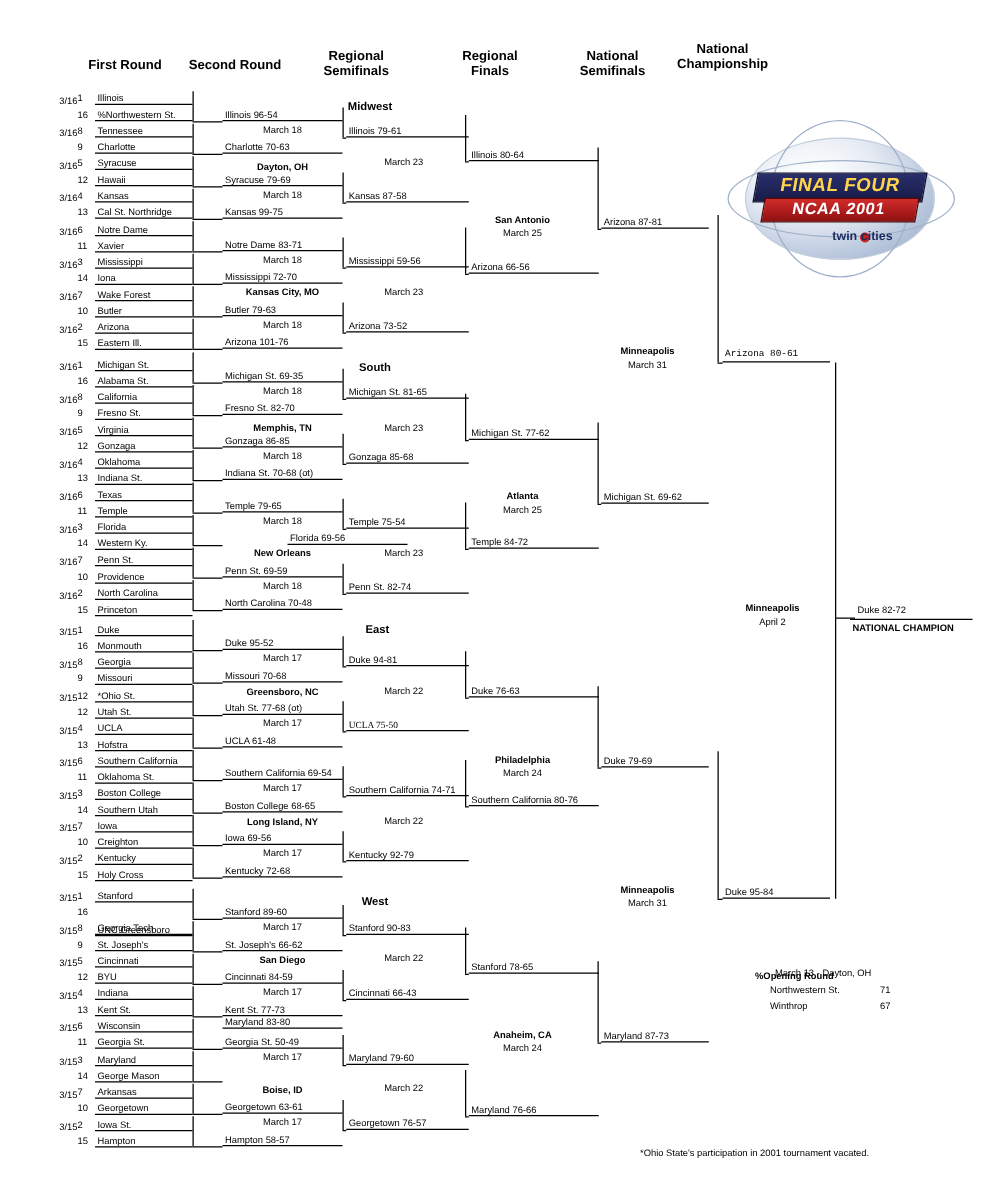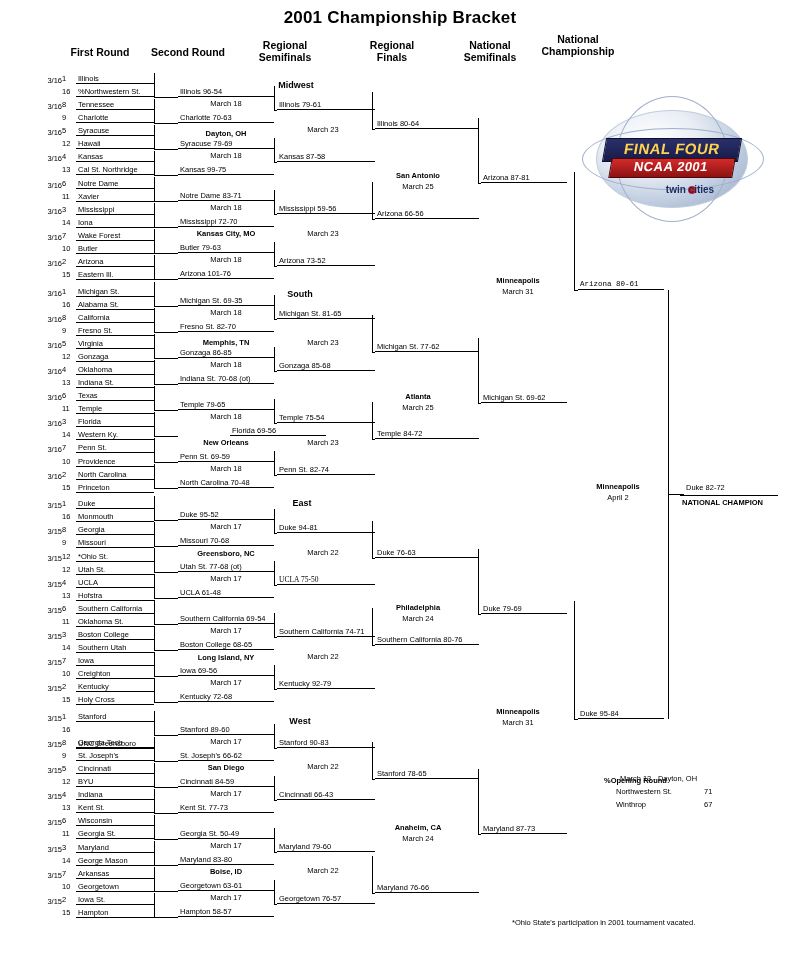--- a/index.html
+++ b/index.html
@@ -99,21 +99,20 @@
     position:absolute;font-size:7.5px;white-space:nowrap;
   }
   .note.b{font-weight:bold;margin-top:14px;}
   .champline{position:absolute;background:#000;}
 </style>
 </head>
 <body>
 
 <div id="bracket">
 
-  <div class="title">2001 Championship Bracket</div>
 
   <div id="colheads">
       <div class="colhead" style="left: 55px; top: 46px; width: 90px;">
         <div>First Round</div>
       </div>
       <div class="colhead" style="left: 143px; top: 46px; width: 90px;">
         <div>Second  Round</div>
       </div>
       <div class="colhead" style="left: 240px; top: 39px; width: 90px;">
         <div>Regional</div>
@@ -323,21 +322,21 @@
       <div class="score" style="left: 178px; top: 587px; width: 96px;">UCLA 61-48</div>
       <div class="score" style="left: 178px; top: 613px; width: 96px;">Southern California 69-54</div>
       <div class="score" style="left: 178px; top: 639px; width: 96px;">Boston College 68-65</div>
       <div class="score" style="left: 178px; top: 665px; width: 96px;">Iowa 69-56</div>
       <div class="score" style="left: 178px; top: 691px; width: 96px;">Kentucky 72-68</div>
       <div class="score" style="left: 178px; top: 724px; width: 96px;">Stanford 89-60</div>
       <div class="score" style="left: 178px; top: 750px; width: 96px;">St. Joseph's 66-62</div>
       <div class="score" style="left: 178px; top: 776px; width: 96px;">Cincinnati 84-59</div>
       <div class="score" style="left: 178px; top: 802px; width: 96px;">Kent St. 77-73</div>
       <div class="score" style="left: 178px; top: 828px; width: 96px;">Georgia St. 50-49</div>
-      <div class="score" style="left: 178px; top: 854px; width: 96px;">Maryland 83-80</div>
+      <div class="score" style="left: 178px; top: 812px; width: 96px;">Maryland 83-80</div>
       <div class="score" style="left: 178px; top: 880px; width: 96px;">Georgetown 63-61</div>
       <div class="score" style="left: 178px; top: 906px; width: 96px;">Hampton 58-57</div>
       <div class="datelab" style="left: 178px; top: 99px; width: 96px;">March 18</div>
       <div class="datelab" style="left: 178px; top: 151px; width: 96px;">March 18</div>
       <div class="datelab" style="left: 178px; top: 203px; width: 96px;">March 18</div>
       <div class="datelab" style="left: 178px; top: 255px; width: 96px;">March 18</div>
       <div class="datelab" style="left: 178px; top: 308px; width: 96px;">March 18</div>
       <div class="datelab" style="left: 178px; top: 360px; width: 96px;">March 18</div>
       <div class="datelab" style="left: 178px; top: 412px; width: 96px;">March 18</div>
       <div class="datelab" style="left: 178px; top: 464px; width: 96px;">March 18</div>

